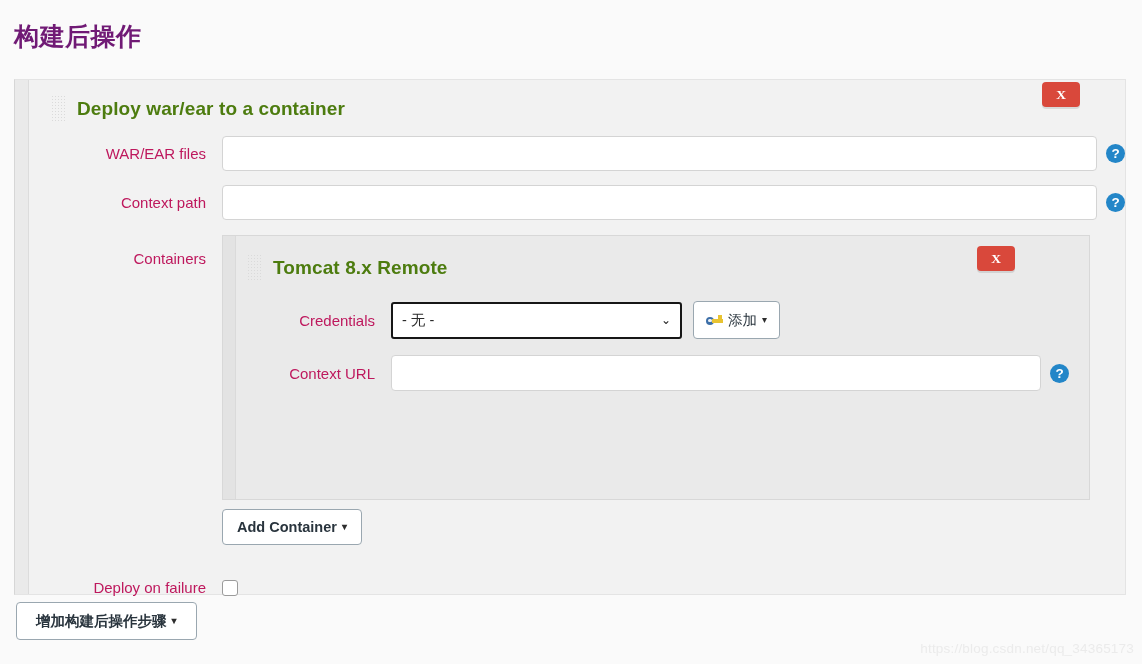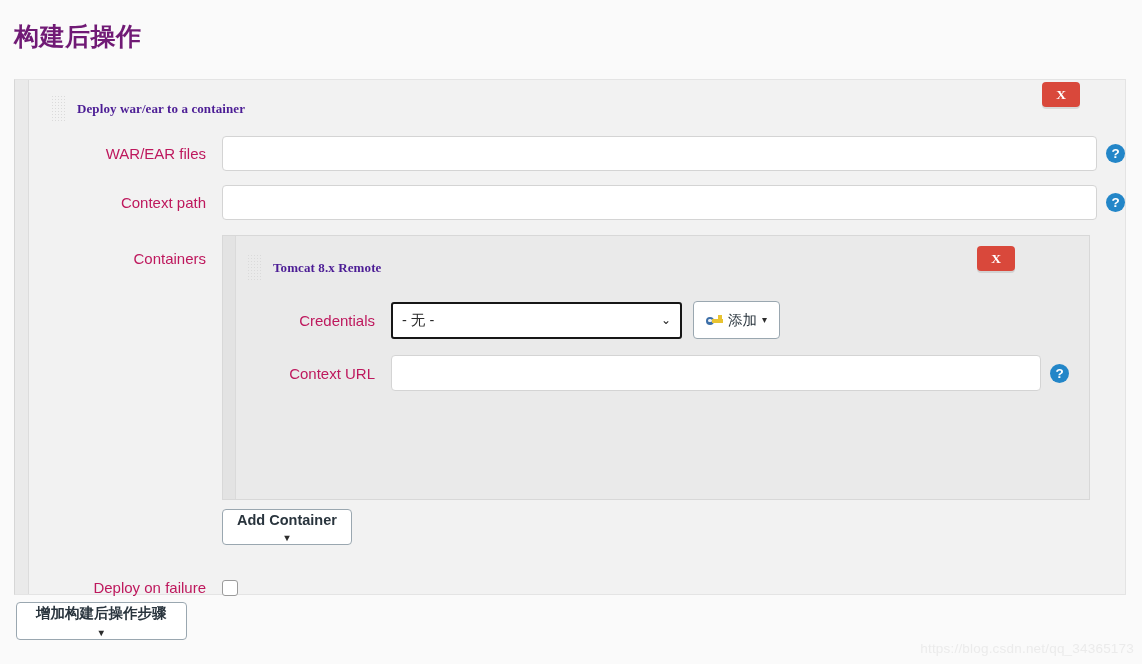--- a/index.html
+++ b/index.html
@@ -67,25 +67,24 @@
   }
 
   
   .section-header {
     display: flex;
     align-items: center;
     gap: 12px;
     padding: 15px 0 0 22px;
   }
   .section-title {
-    font-size: 13px;
+    font-size: 19px;
     font-weight: bold;
-    color: #4c1d95;
+    color: #4d7c0f;
     letter-spacing: 0.1px;
-    font-family: Liberation Serif, serif;
   }
 
   
   .btn-delete {
     position: absolute;
     width: 38px;
     height: 25px;
     background: #d9483b;
     border: none;
     border-radius: 4px;
@@ -212,21 +211,21 @@
     font-size: 14.5px;
     color: #29343d;
     cursor: pointer;
     display: inline-flex;
     align-items: center;
     justify-content: center;
     gap: 5px;
     box-sizing: border-box;
     padding: 0 14px;
   }
-  .btn-strong { font-weight: bold; flex-direction: column; }
+  .btn-strong { font-weight: bold; }
   .btn .caret {
     font-size: 10px;
     line-height: 1;
     color: #2d2d2d;
   }
 
   #btn-add-credentials {
     height: 38px;
     margin-left: 11px;
     padding: 0 12px;

